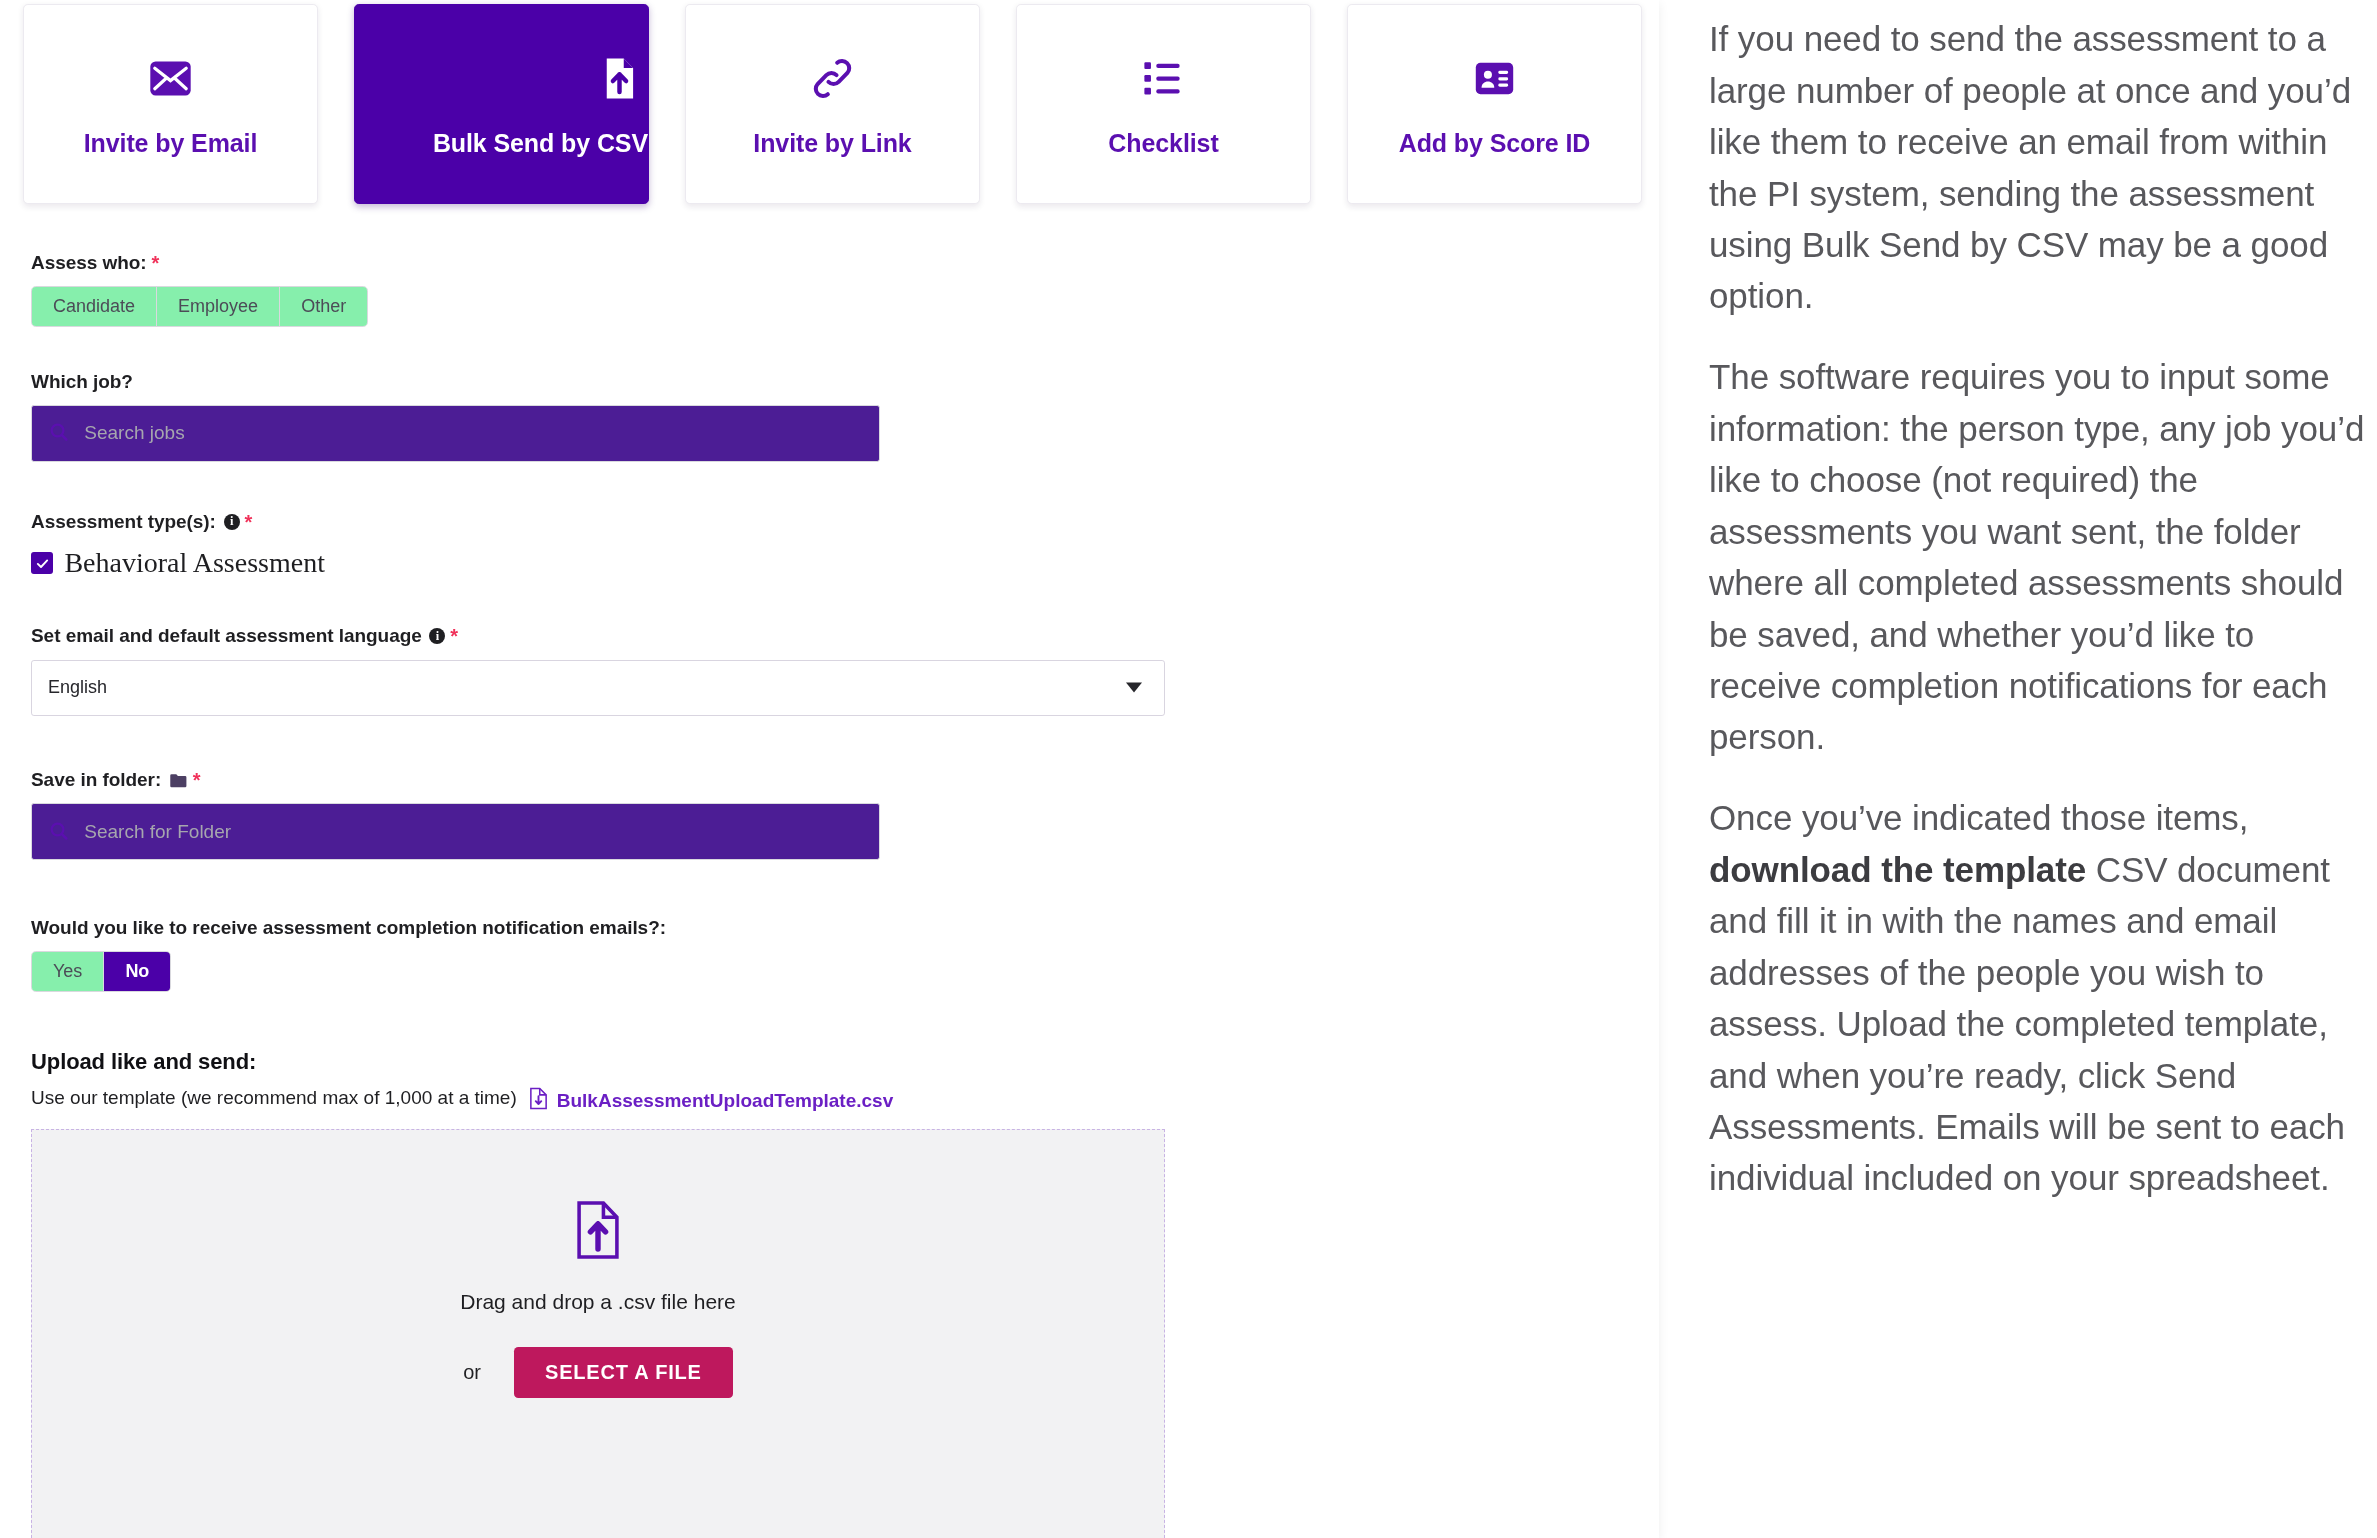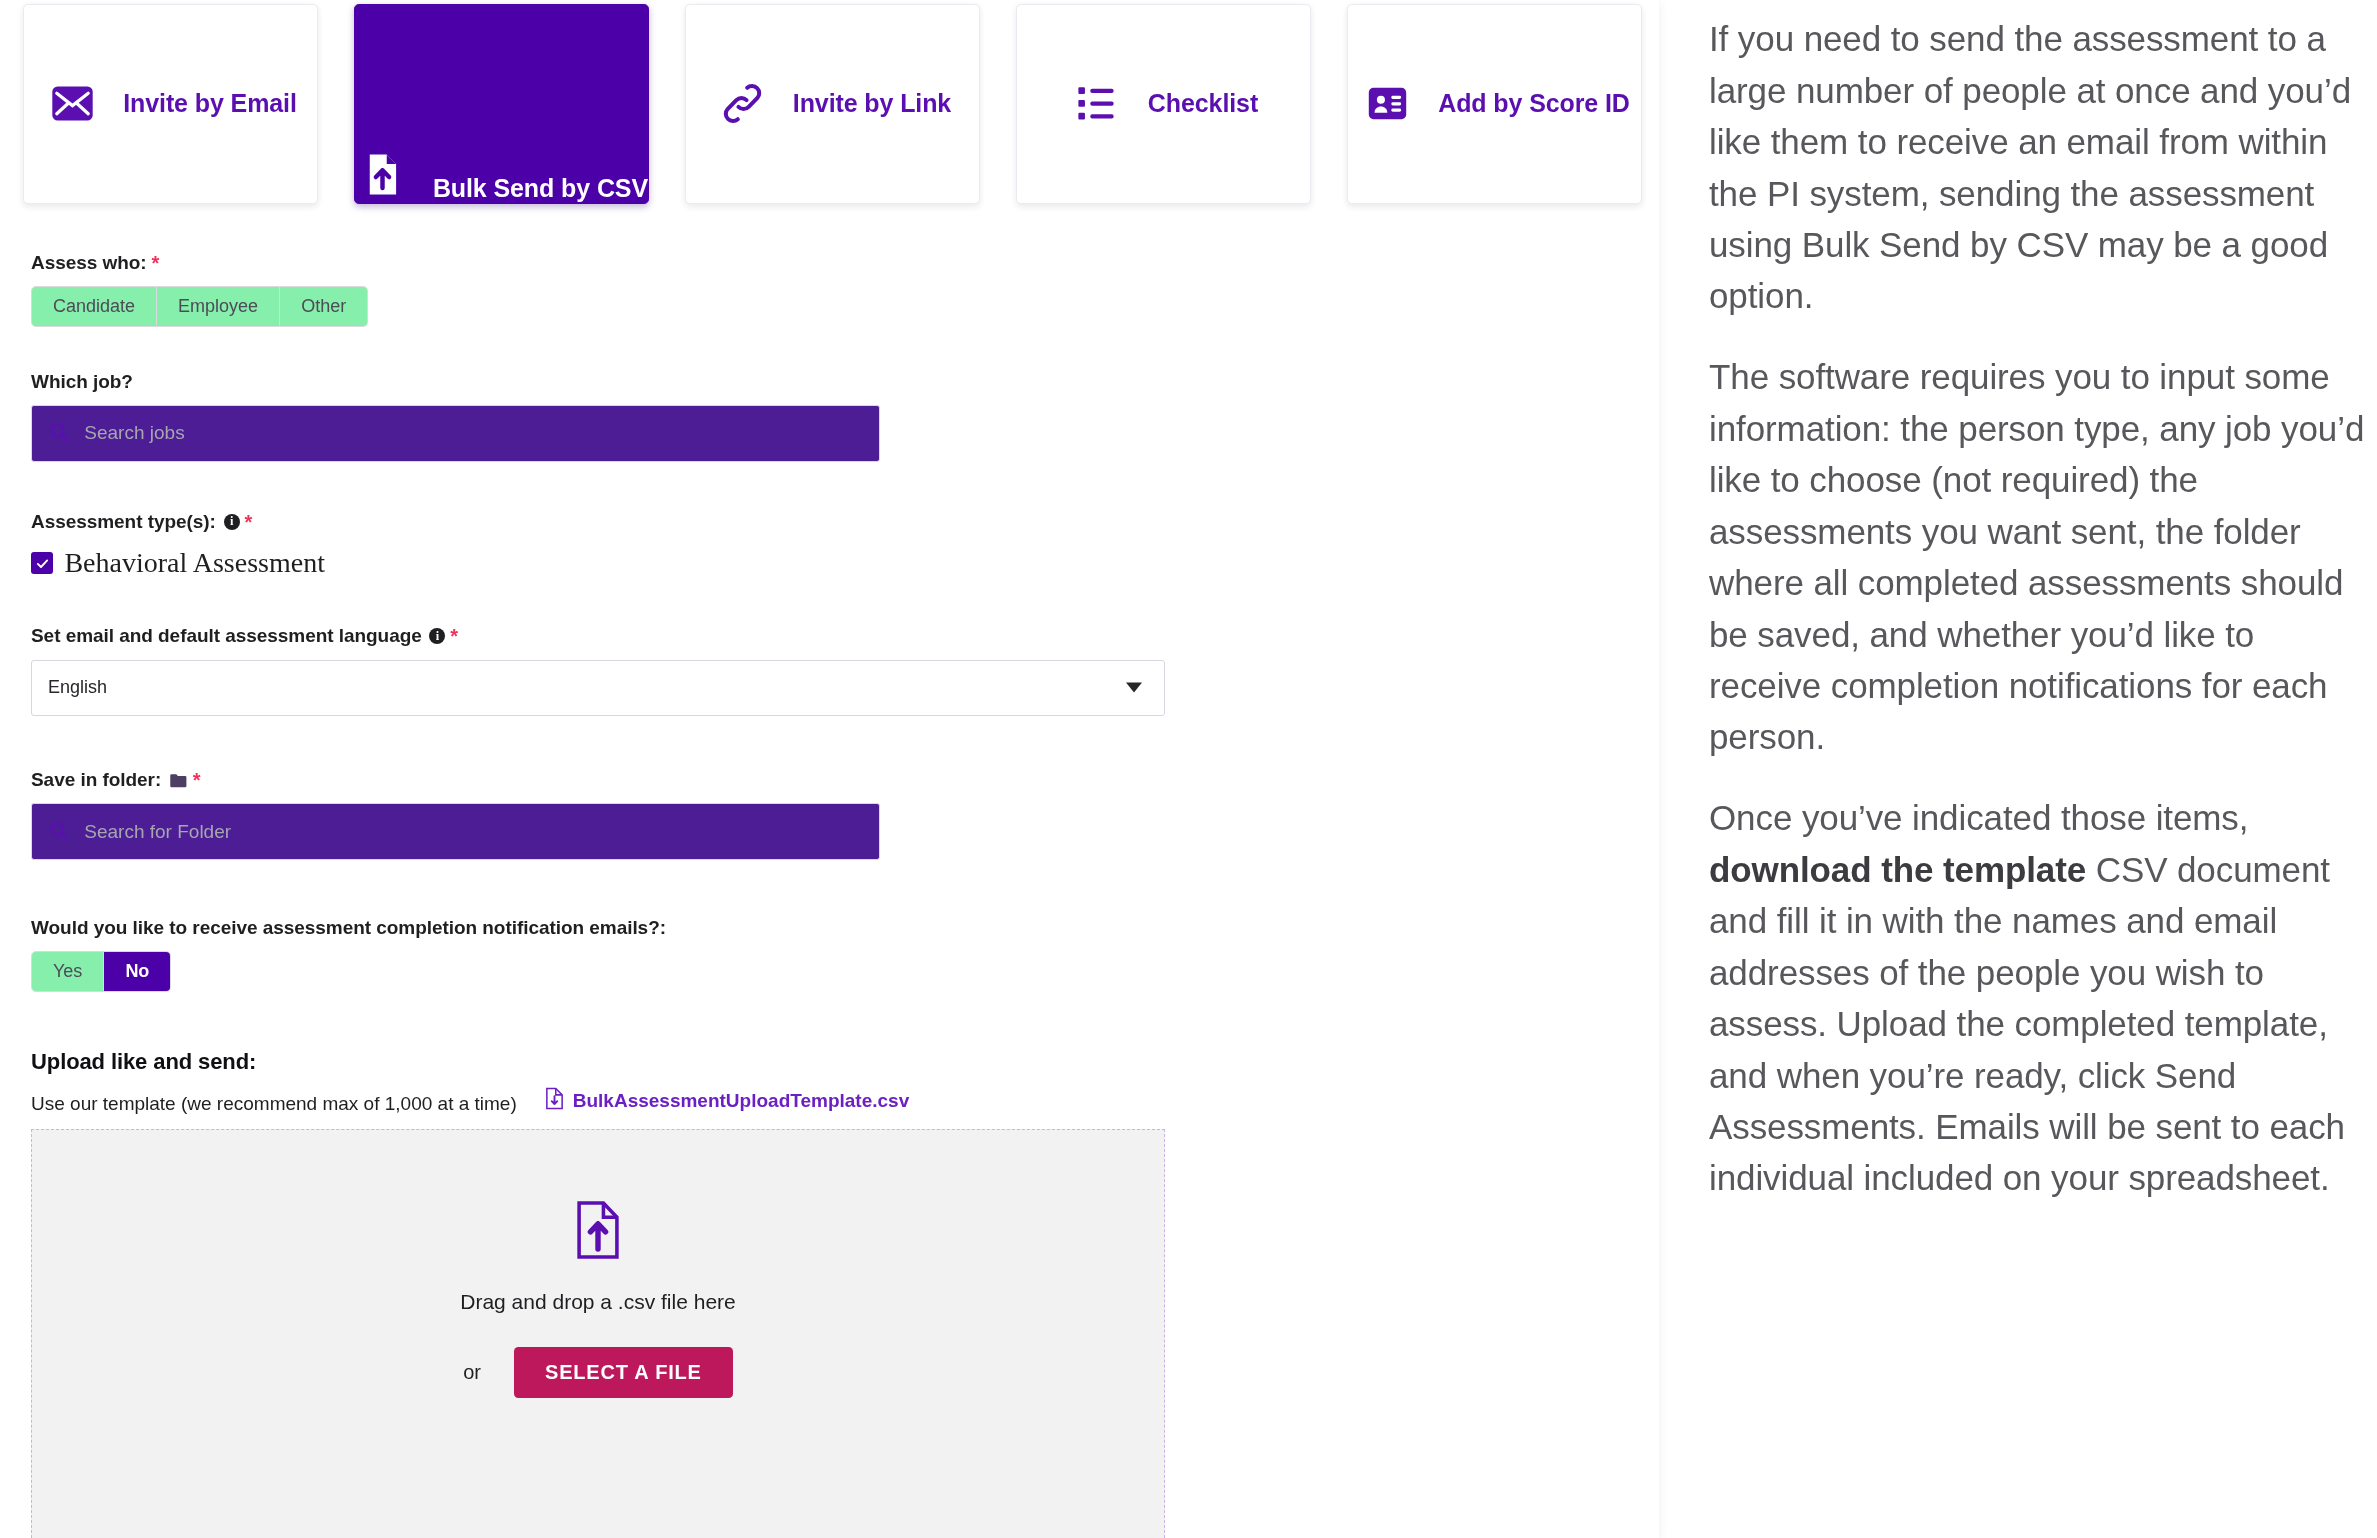--- a/index.html
+++ b/index.html
@@ -28,21 +28,21 @@
   .tabs {
     position: absolute; left: 23px; top: 3.8px;
     display: flex; gap: 36px;
   }
   .tab {
     width: 295px; height: 200px;
     background: #ffffff;
     border: 0.5px solid #eceaf0;
     border-radius: 4.8px;
     box-shadow: 0 2.4px 6.7px rgba(30,10,60,0.09);
-    display: flex; 
+    display: flex; flex-direction: column;
     align-items: center; justify-content: center;
     gap: 22px;
     cursor: pointer;
   }
   .tab.active {
     background: #4b00a8;
     border-color: #4b00a8;
     box-shadow: 0 2.4px 7.6px rgba(50,0,110,0.28);
     align-items: flex-end;
   }
@@ -123,21 +123,21 @@
   .gap-2 { height: 49px; }
   .gap-3 { height: 46px; }
   .gap-4 { height: 53px; }
   .gap-5 { height: 57px; }
 
   .upload-head {
     font-size: 22px; font-weight: 700; color: #101014; letter-spacing: -0.1px;
   }
   .upload-sub {
     margin-top: 12.4px; font-size: 19px; color: #1f1f22;
-    display: flex; align-items: flex-end; gap: 16px; flex-wrap: nowrap;
+    display: flex; align-items: flex-start; gap: 0px; flex-wrap: nowrap;
   }
   .tmpl-link {
     color: #6b1fc4; font-weight: 700; text-decoration: none;
     display: inline-flex; align-items: center; gap: 7.6px; margin-left: 11.4px;
     cursor: pointer;
   }
   .tmpl-link svg { width: 21px; height: 23px; flex: none; }
 
   
   .dropzone {

